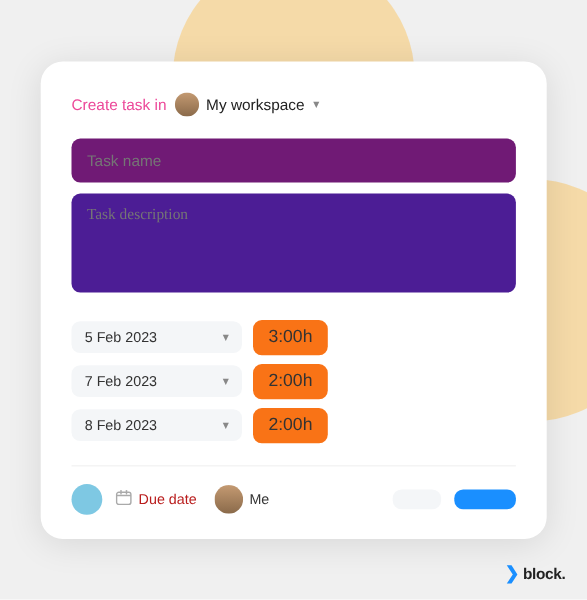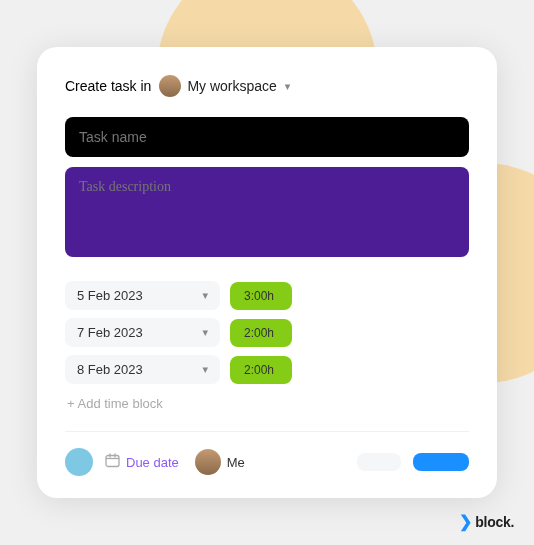--- a/index.html
+++ b/index.html
@@ -54,21 +54,21 @@
 
     .header {
       display: flex;
       align-items: center;
       gap: 8px;
       margin-bottom: 20px;
     }
 
     .header-text {
       font-size: 14px;
-      color: #000000;
+      color: #ec4899;
       font-weight: 400;
     }
 
     .workspace-selector {
       display: flex;
       align-items: center;
       gap: 6px;
       cursor: pointer;
     }
 
@@ -93,21 +93,21 @@
     }
 
     .chevron-down {
       font-size: 11px;
       color: #888;
       margin-left: 2px;
     }
 
     .task-name-input {
       width: 100%;
-      background: #000000;
+      background: #701a75;
       border: none;
       border-radius: 8px;
       padding: 12px 14px;
       font-size: 14px;
       color: #aaa;
       outline: none;
       margin-bottom: 10px;
     }
 
     .task-desc-textarea {
@@ -171,28 +171,28 @@
     .date-select-text {
       flex: 1;
     }
 
     .date-chevron {
       font-size: 11px;
       color: #888;
     }
 
     .duration-badge {
-      background: #84cc16;
+      background: #f97316;
       border-radius: 8px;
       padding: 7px 14px;
-      font-size: 12px;
+      font-size: 16px;
       color: #333;
       font-weight: 500;
       min-width: 62px;
-      text-align: left;
+      text-align: center;
     }
 
     .add-time-block {
       display: flex;
       align-items: center;
       gap: 5px;
       margin-left: 0;
       margin-top: 4px;
       padding-left: 2px;
       cursor: pointer;
@@ -228,21 +228,21 @@
       cursor: pointer;
     }
 
     .calendar-icon {
       color: #aaa;
       font-size: 14px;
     }
 
     .due-date-text {
       font-size: 13px;
-      color: #8b5cf6;
+      color: #b91c1c;
     }
 
     .assignee {
       display: flex;
       align-items: center;
       gap: 6px;
       cursor: pointer;
       margin-left: 4px;
     }
 
@@ -371,23 +371,20 @@
       </div>
 
       <div class="time-block-row">
         <div class="date-select">
           <span class="date-select-text">8 Feb 2023</span>
           <span class="date-chevron">▾</span>
         </div>
         <div class="duration-badge">2:00h</div>
       </div>
 
-      <div class="add-time-block">
-        <span class="add-time-block-text">+ Add time block</span>
-      </div>
 
     </div>
   </div>
 
   
   <div class="footer">
 
     <div class="color-dot"></div>
 
     <div class="due-date-btn">

